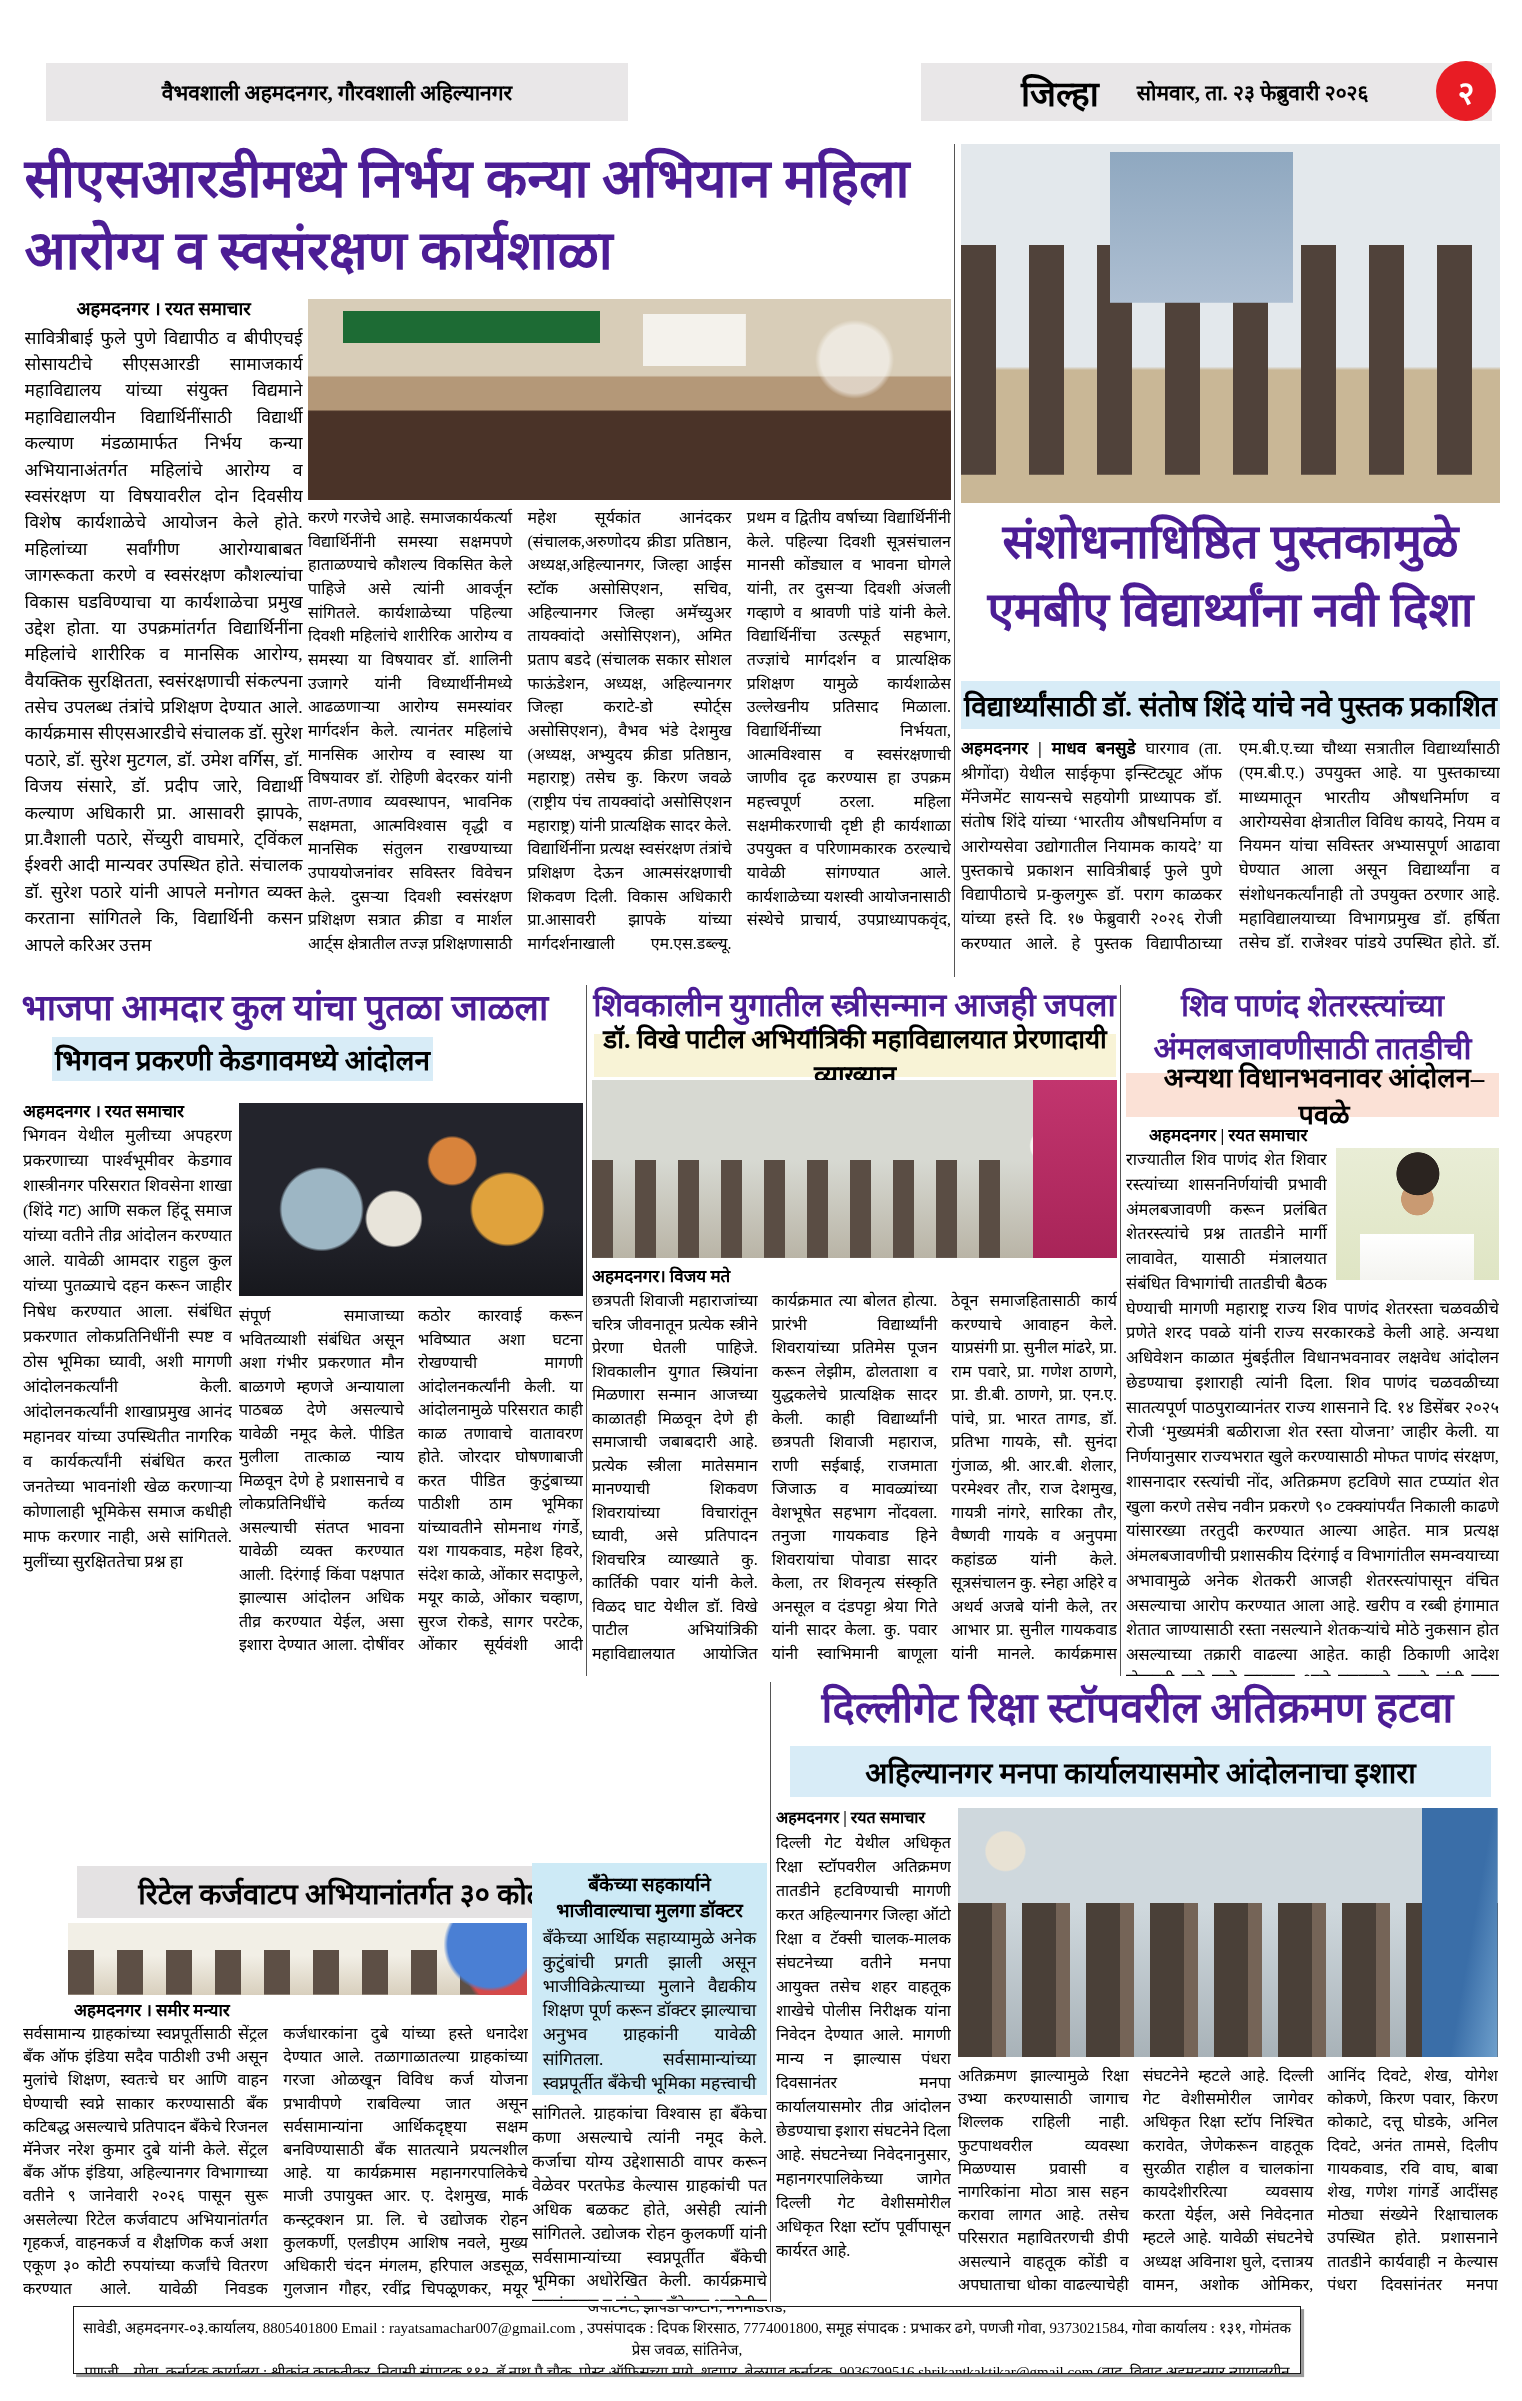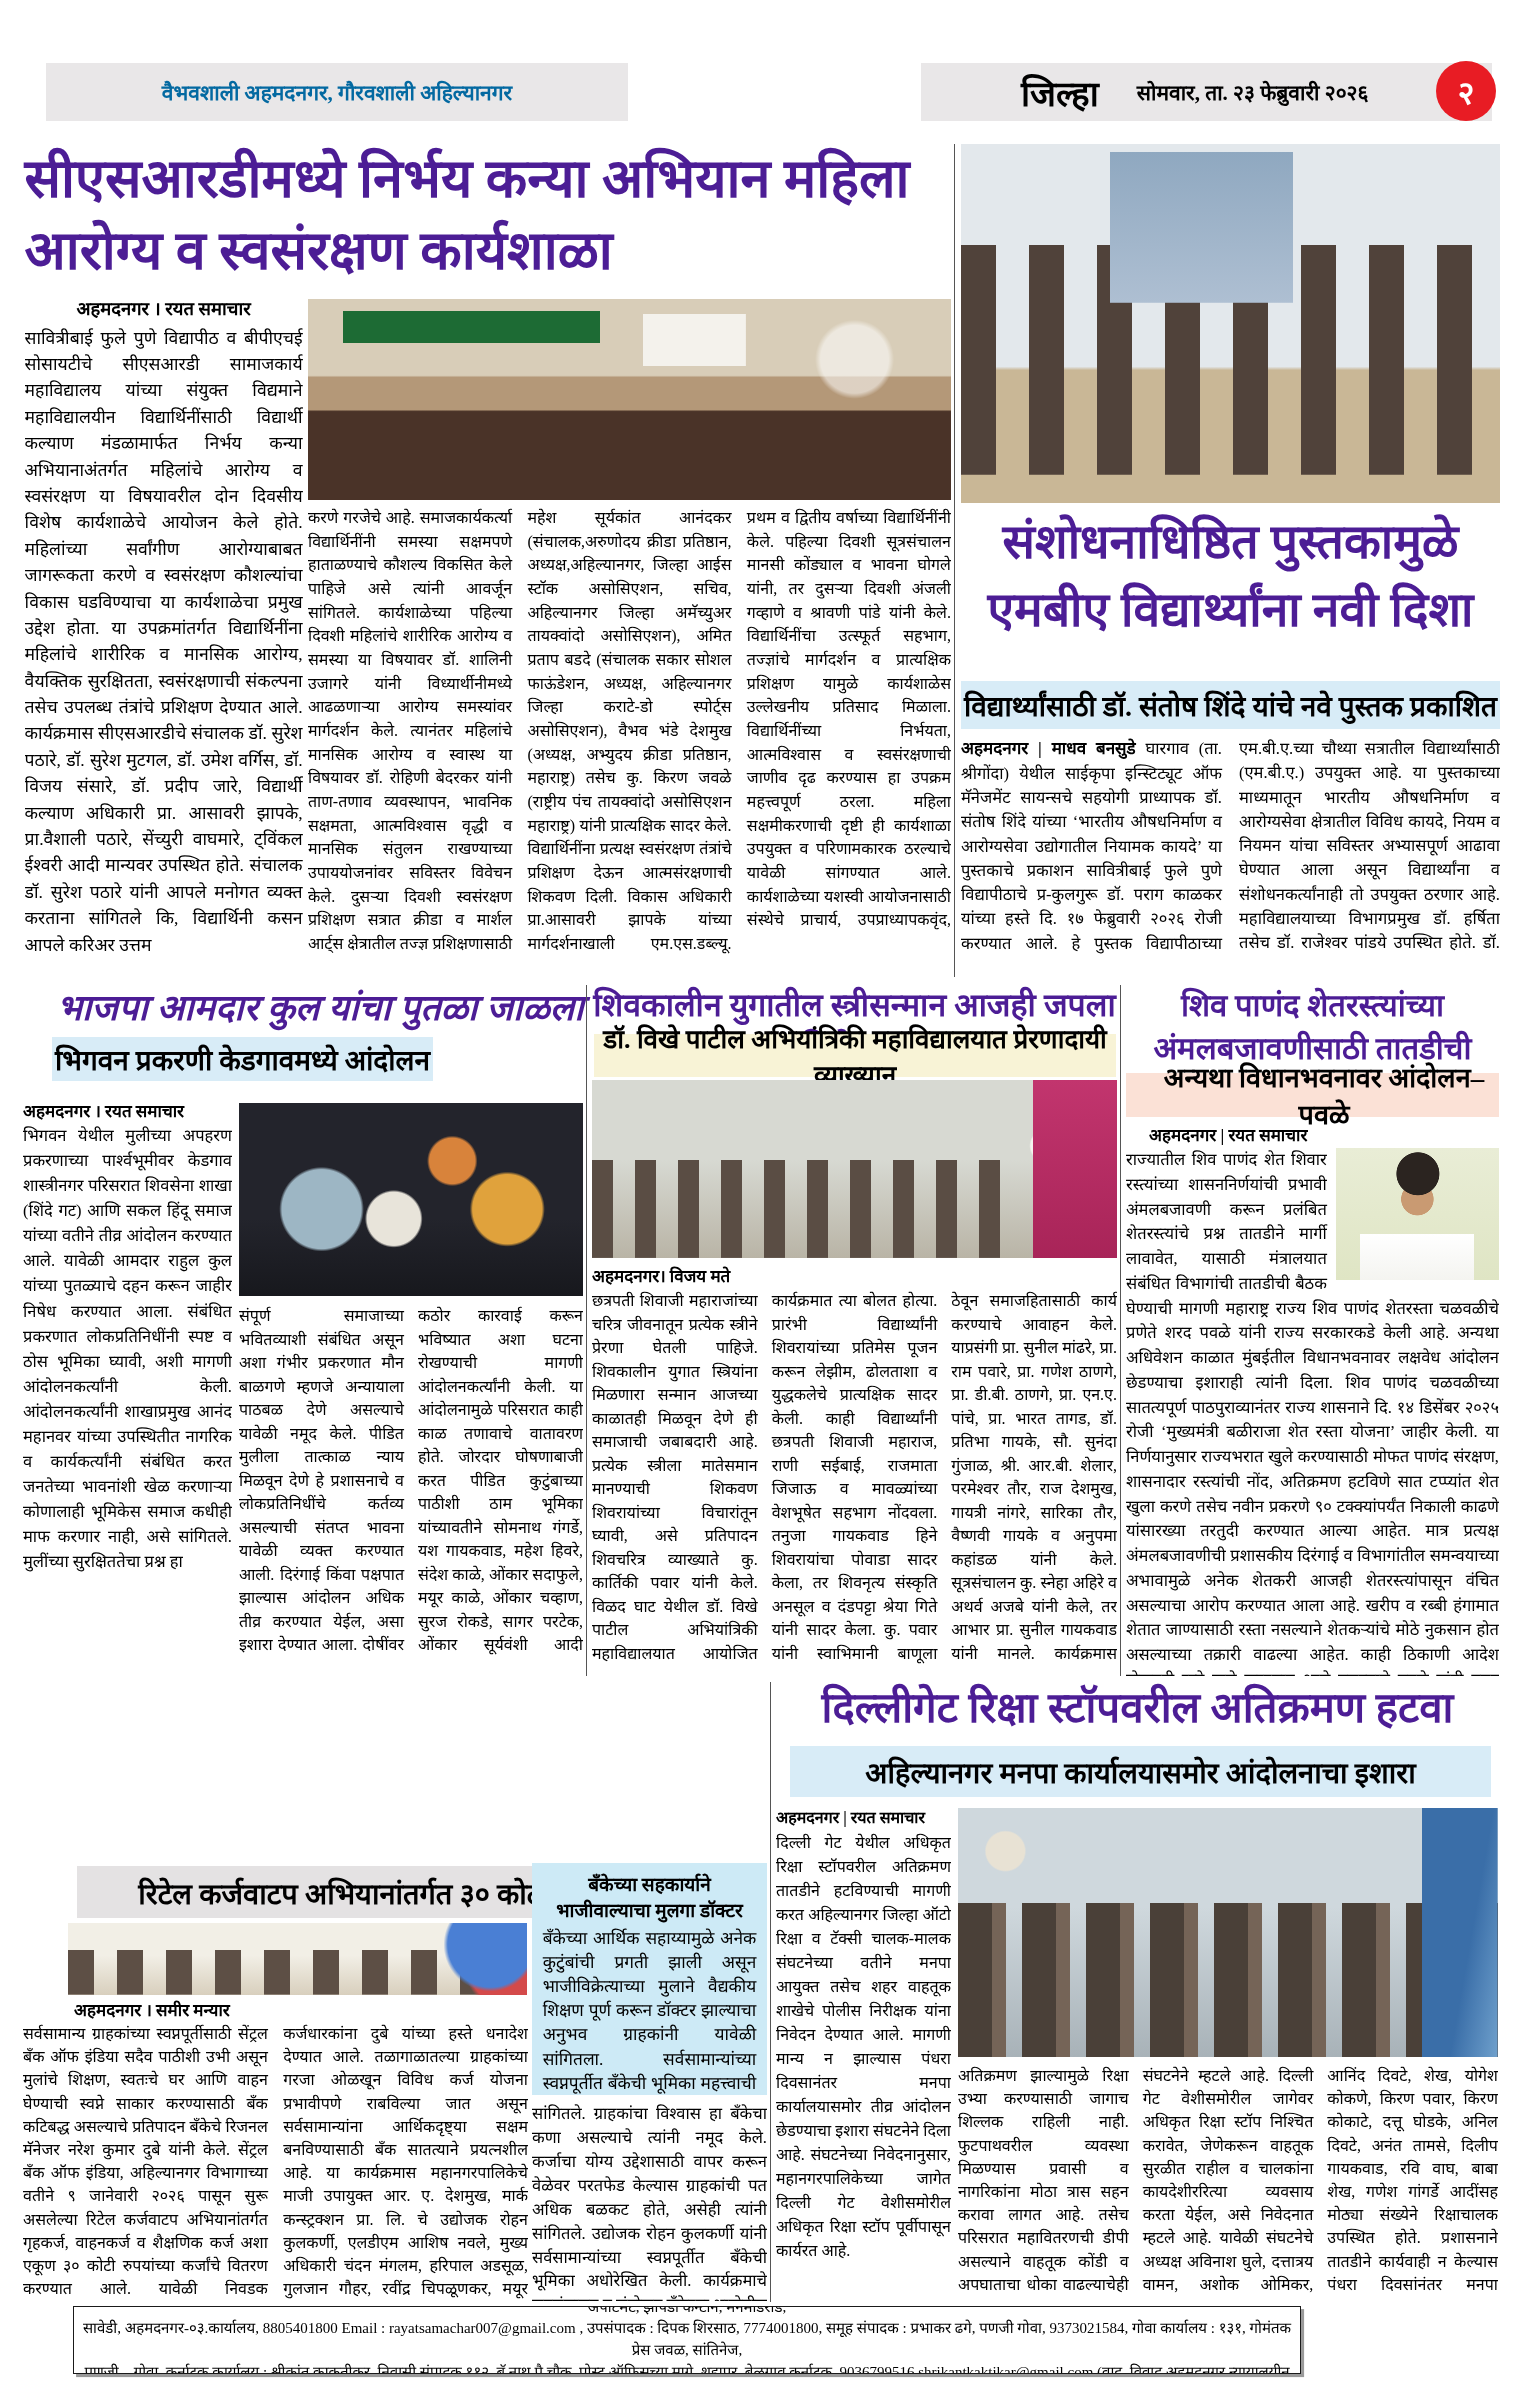--- a/index.html
+++ b/index.html
@@ -6,21 +6,21 @@
   html,body { background:#f2f2f2; }
   .page {
     position:relative; width:1522px; height:2401px; margin:0 auto;
     background:#ffffff; font-family:"Liberation Serif", serif; color:#000;
     overflow:hidden;
   }
   
   .hdr-box { position:absolute; background:#e9e7e8; }
   .hdr-left { left:46px; top:63px; width:582px; height:58px;
     display:flex; align-items:center; justify-content:center; }
-  .tagline { color:#0369a1; font-size:21px; font-weight:bold; }
+  .tagline { color:#000000; font-size:21px; font-weight:bold; }
   .masthead { position:absolute; left:631px; top:61px; width:301px; text-align:center;
     font-size:46px; font-weight:800; color:#e81c24; letter-spacing:0.8px; line-height:1.1; }
   .hdr-right { left:921px; top:63px; width:571px; height:58px;
     display:flex; align-items:center; gap:38px; padding-left:100px; }
   .section-name { font-size:35px; font-weight:bold; }
   .issue-date { font-size:21px; font-weight:bold; }
   .page-badge { position:absolute; left:1436px; top:61px; width:60px; height:60px;
     background:#e81c24; border-radius:50%; color:#fff; font-size:32px; font-weight:bold;
     display:flex; align-items:center; justify-content:center; }
   
@@ -58,21 +58,21 @@
     background-position:42% 4%, 0 78%, 0 0; }
   .mba-headline { position:absolute; left:961px; top:508px; width:539px;
     font-size:48px; line-height:1.42; text-align:center; }
   .mba-subhead { position:absolute; left:961px; top:681px; width:539px; height:48px;
     background:#d8ecf7; font-size:28px; }
   .mba-body { position:absolute; left:961px; top:737px; width:539px; height:241px;
     column-count:2; column-gap:17px; font-size:16.5px; line-height:1.47; }
   .mba-byline { font-size:17px; }
   
   .putala-headline { position:absolute; left:21.5px; top:985px; width:562px;
-    font-size:36px; text-align:right; line-height:1.3;font-style:italic; }
+    font-size:36px; text-align:left; line-height:1.3; }
   .putala-subhead { position:absolute; left:52px; top:1037px; width:381px; height:44px;
     background:#d8ecf7; font-size:28px; }
   .putala-byline { position:absolute; left:23px; top:1099px; width:209px; font-size:17px; }
   .putala-col1 { position:absolute; left:23px; top:1123px; width:209px; height:551px;
     font-size:16.5px; line-height:1.52; }
   .putala-photo { left:239px; top:1103px; width:344px; height:193px;
     background:
       radial-gradient(circle at 62% 30%, #d8833b 0 9%, transparent 10%),
       radial-gradient(circle at 78% 55%, #e0a23c 0 12%, transparent 13%),
       radial-gradient(circle at 24% 55%, #9db6c4 0 14%, transparent 15%),

